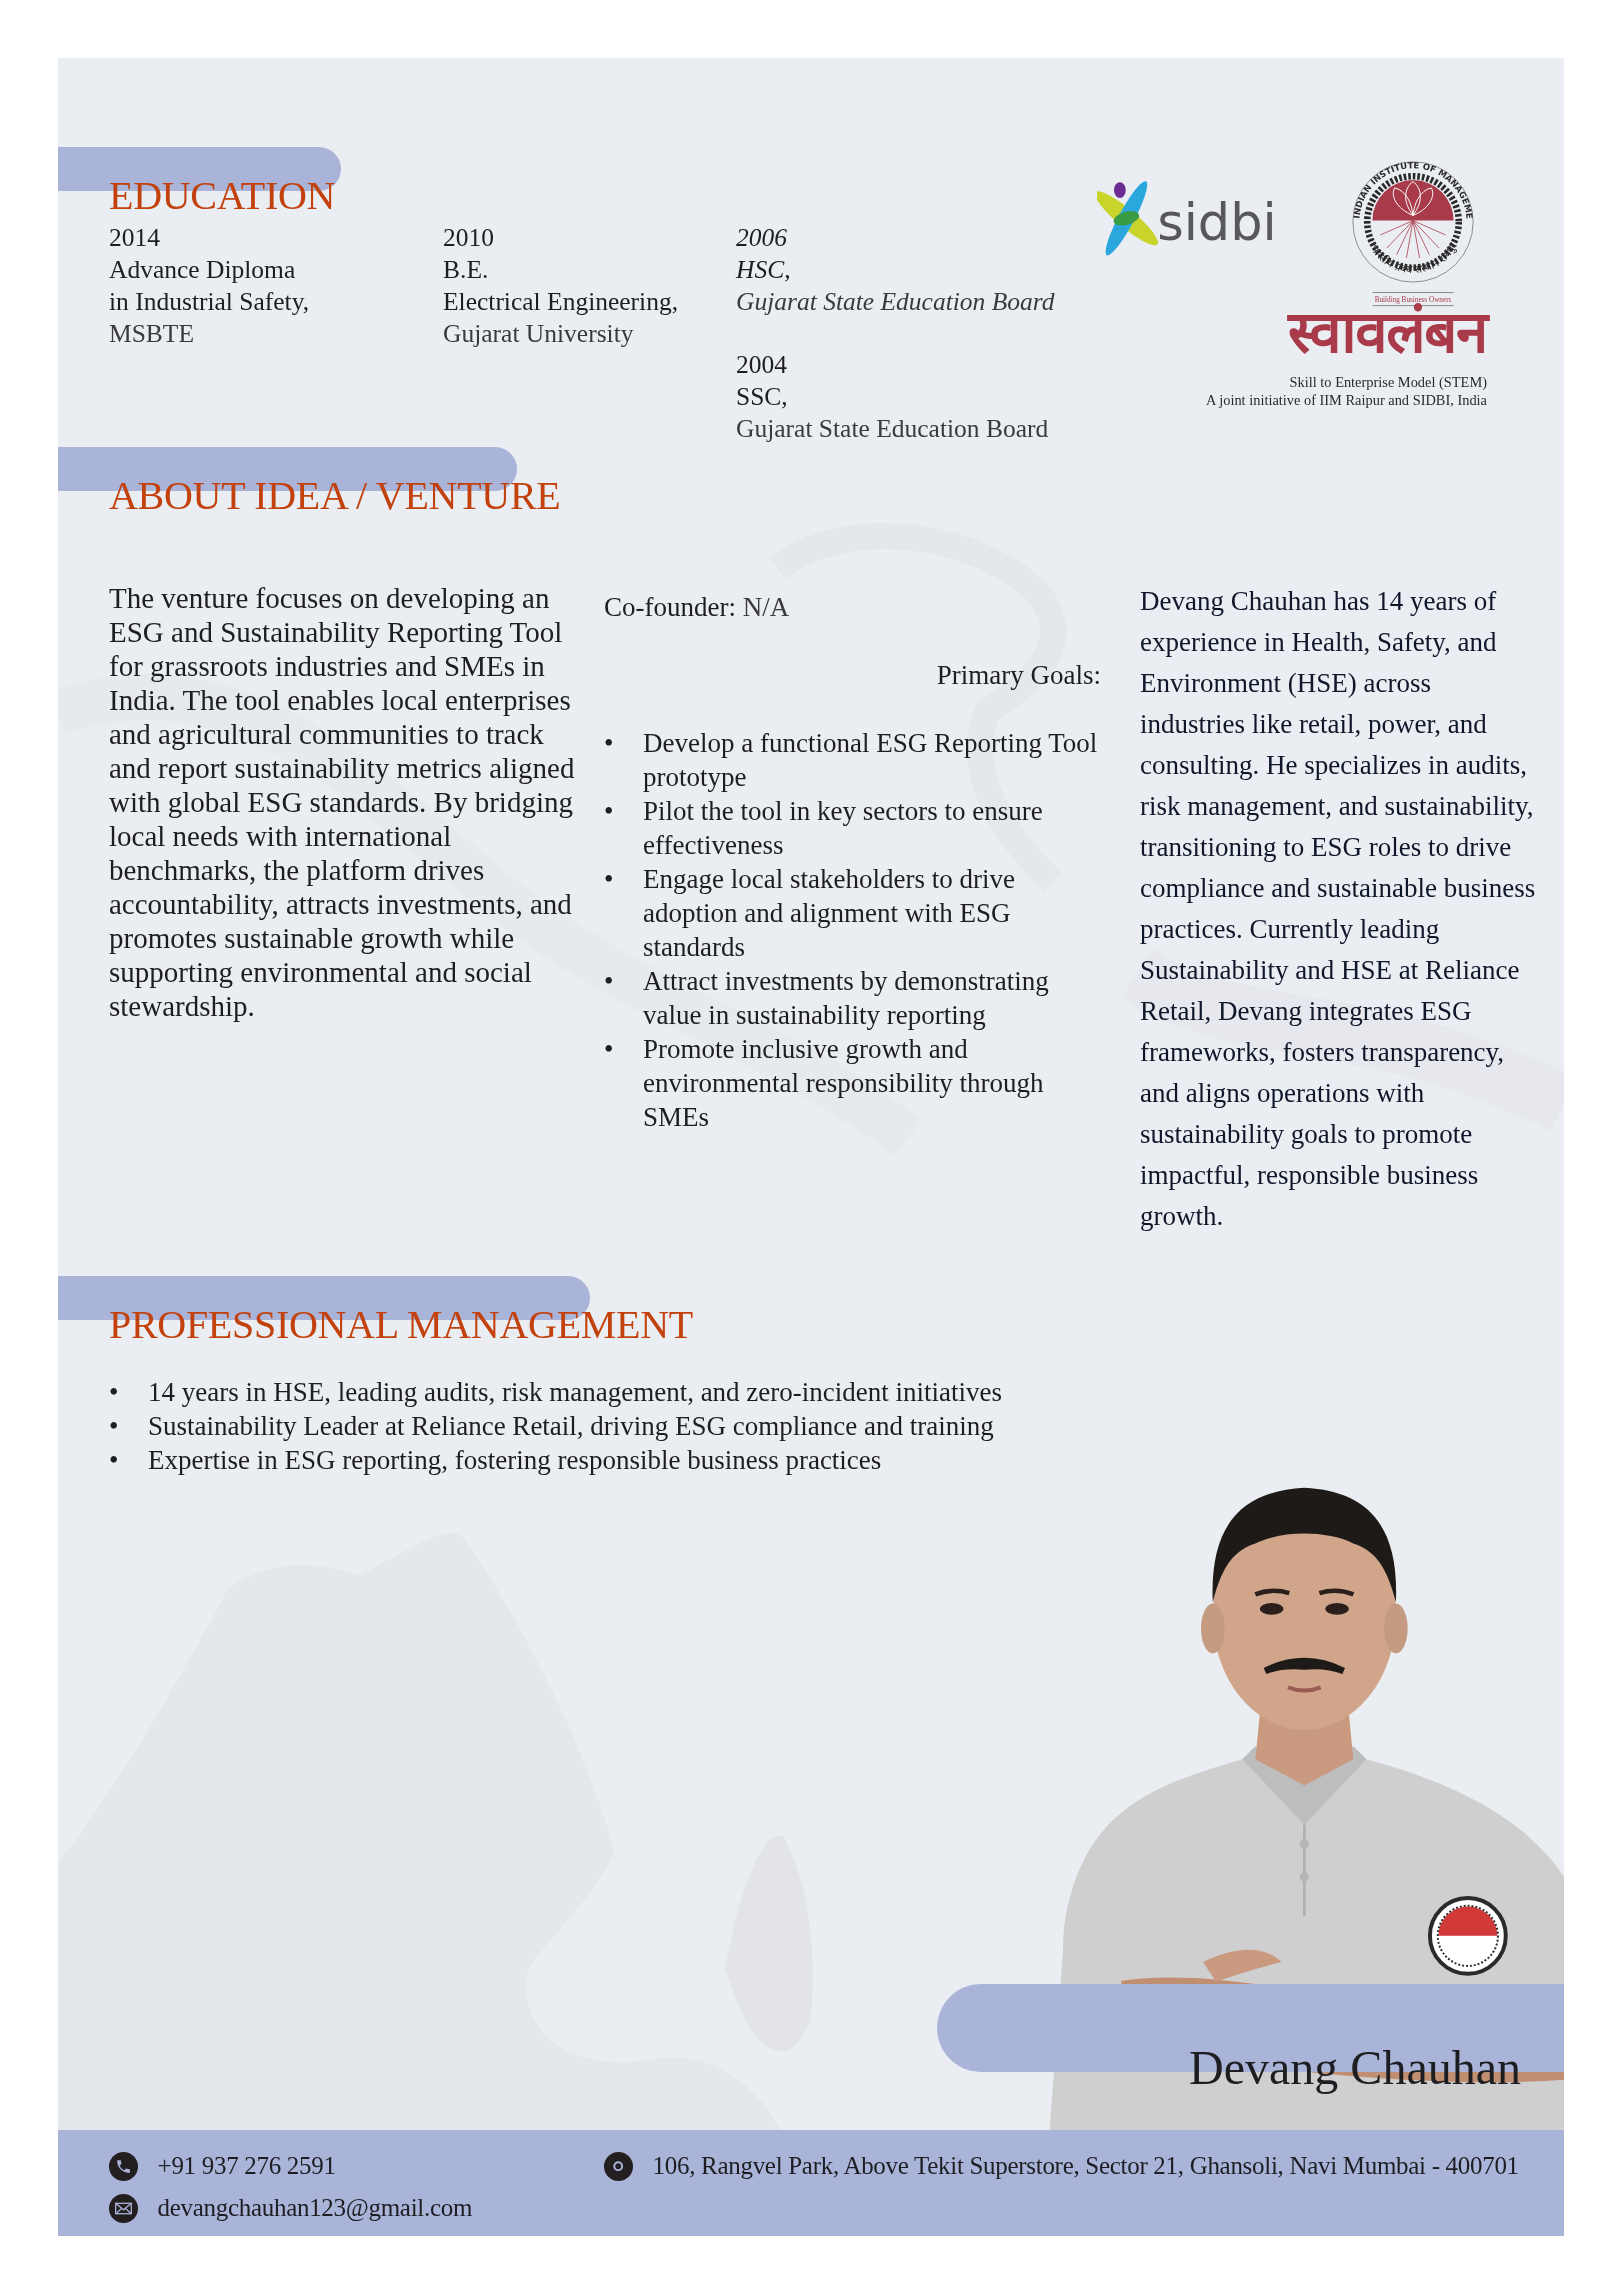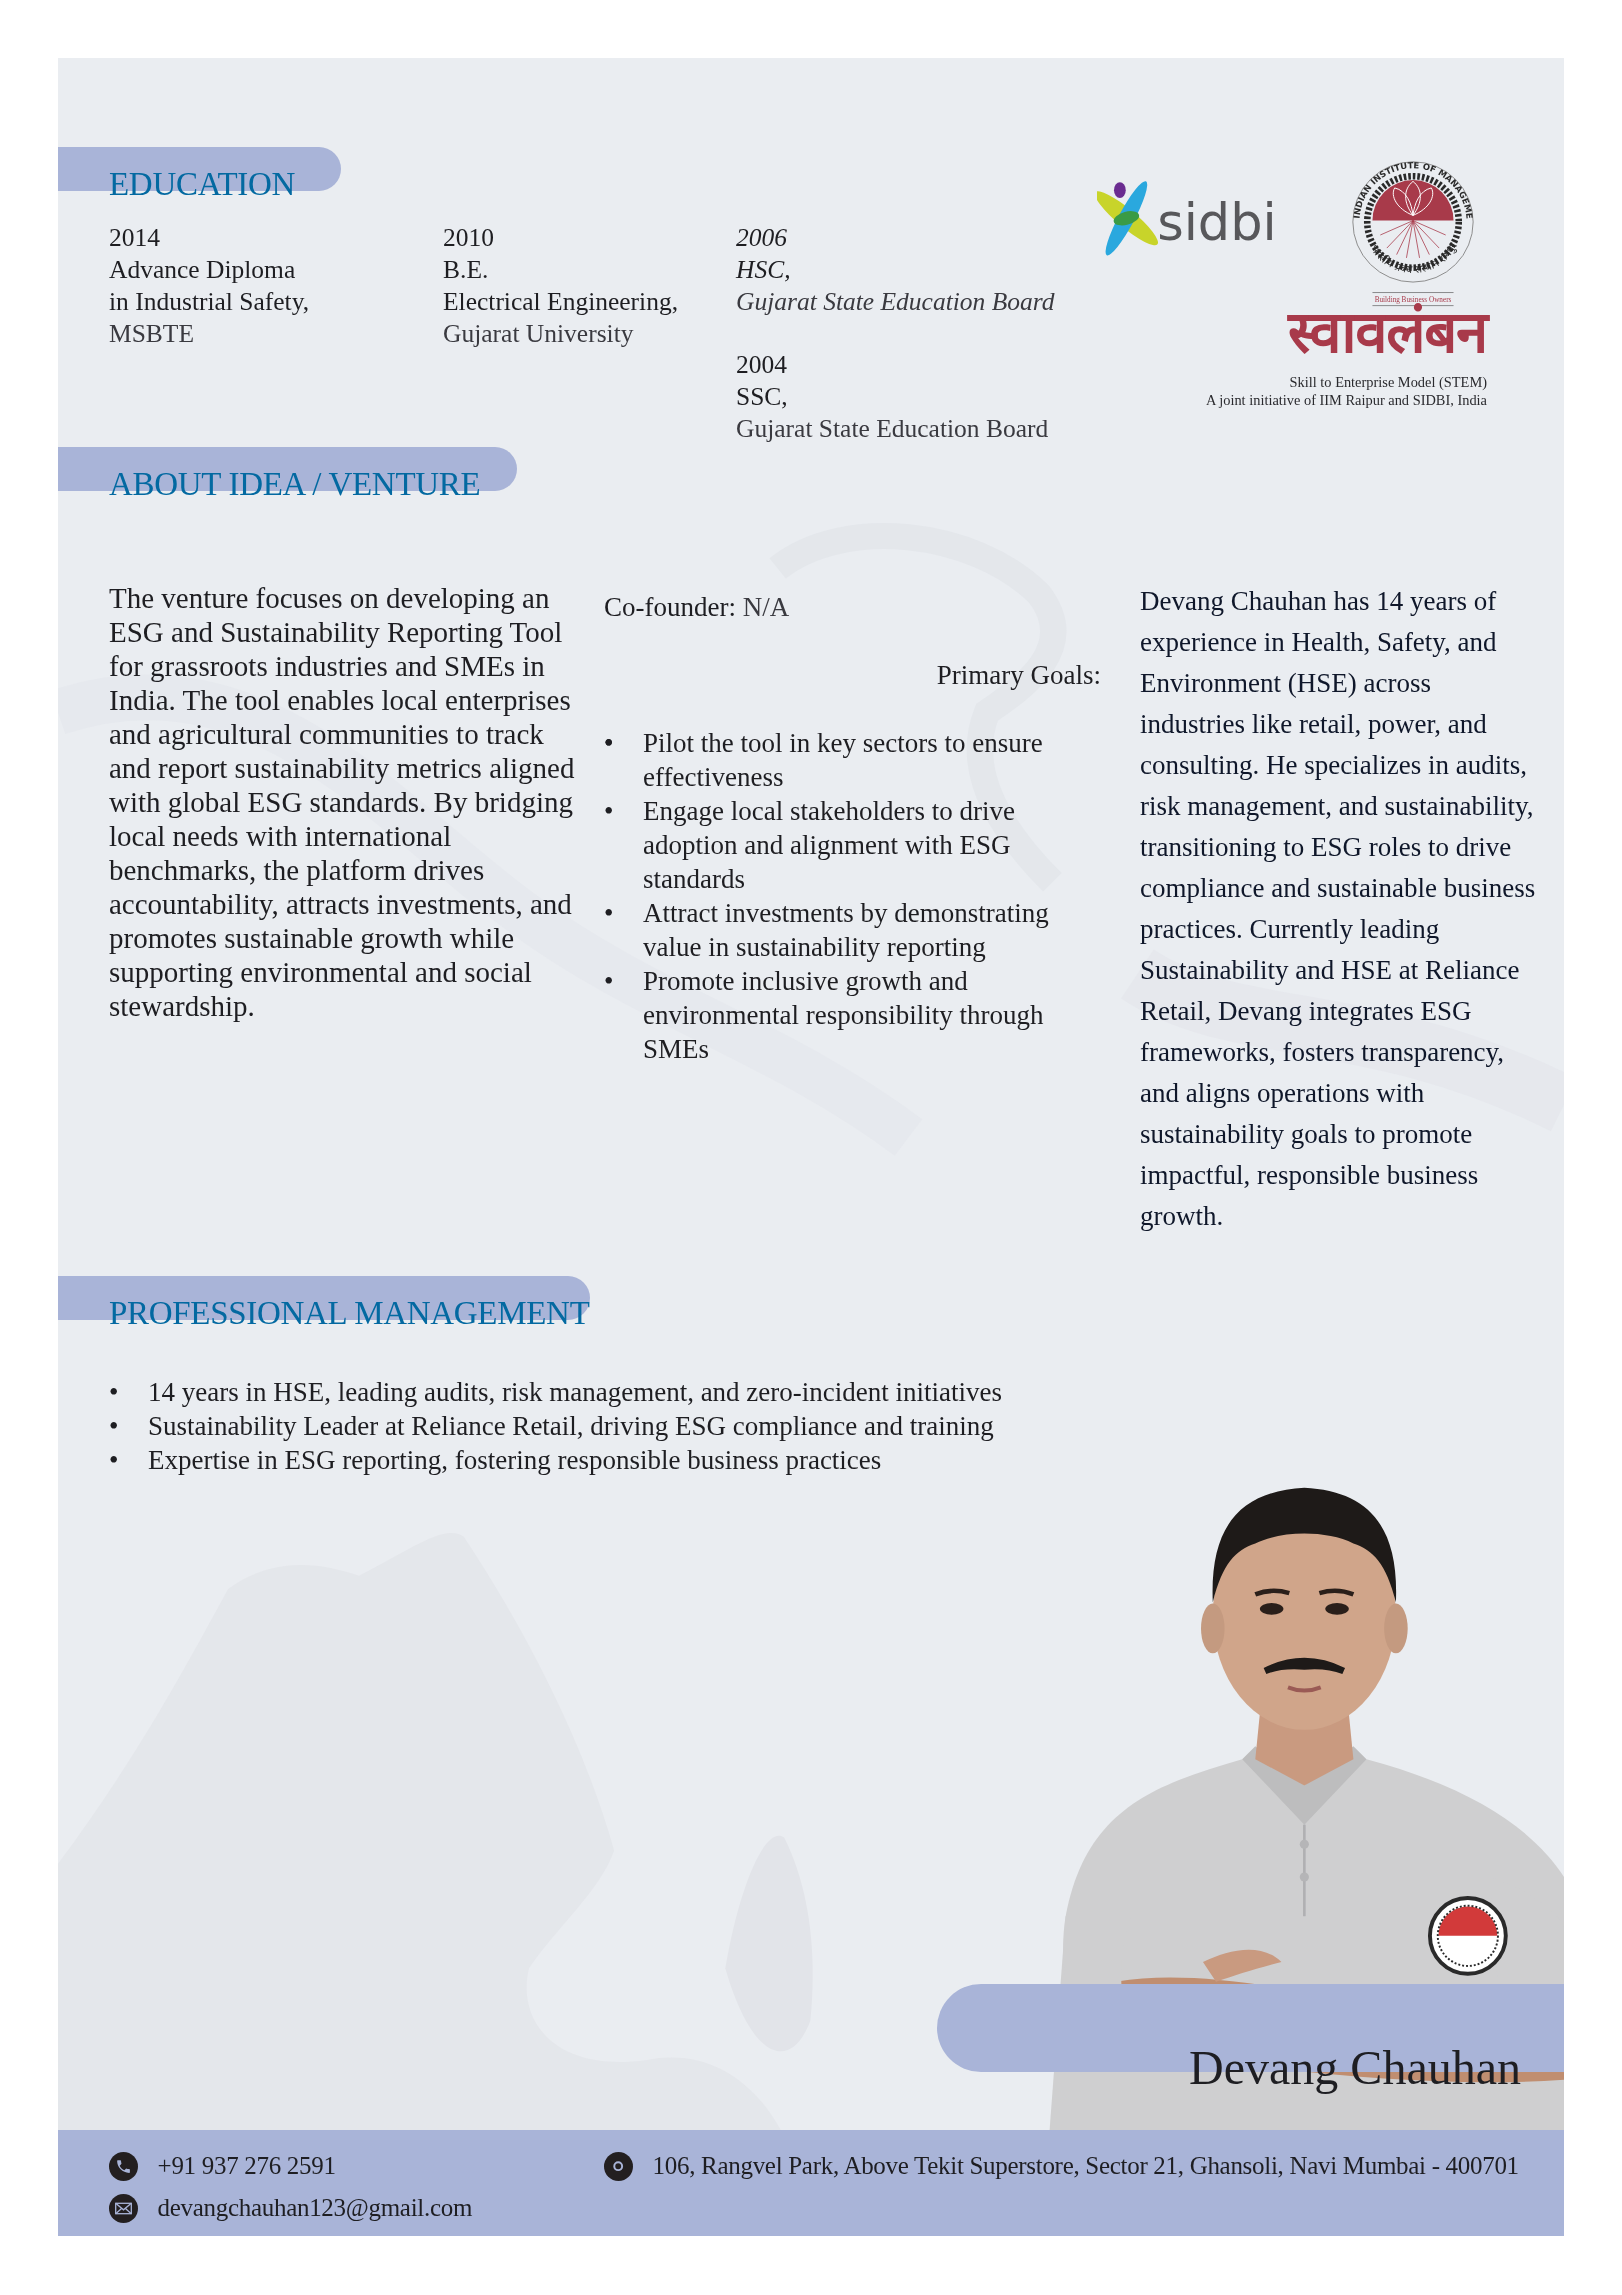--- a/index.html
+++ b/index.html
@@ -14,22 +14,22 @@
     background: #eaedf1; overflow: hidden;
   }
   .bg-art { position: absolute; left: 0; top: 0; width: 1506px; height: 2178px; }
 
   
   .tag {
     position: absolute; left: 0; height: 44px;
     background: #a9b4d8; border-radius: 0 22px 22px 0;
   }
   .tag-title {
-    position: absolute; left: 51px; font-size: 33px; letter-spacing: -0.3px;
-    color: #0369a1; line-height: 1; white-space: nowrap;
+    position: absolute; left: 51px; font-size: 40px; letter-spacing: -0.3px;
+    color: #c2410c; line-height: 1; white-space: nowrap; margin-top: 8px;
   }
 
   
   .edu-col { position: absolute; font-size: 25.5px; line-height: 32px; color: #1e1e22; white-space: nowrap; }
   .edu-col .light { color: #3a3a40; }
 
   
   .about-text {
     position: absolute; left: 51px; top: 523px; width: 471px;
     font-size: 29px; line-height: 34px; color: #1e1e22;
@@ -155,21 +155,21 @@
 
   <div class="tag" style="top:389px; width:459px;"></div>
   <div class="tag-title" style="top:410px;">ABOUT IDEA / VENTURE</div>
 
   <div class="about-text">The venture focuses on developing an ESG and Sustainability Reporting Tool for grassroots industries and SMEs in India. The tool enables local enterprises and agricultural communities to track and report sustainability metrics aligned with global ESG standards. By bridging local needs with international benchmarks, the platform drives accountability, attracts investments, and promotes sustainable growth while supporting environmental and social stewardship.</div>
 
   <div class="goals">
     <span class="label"><span>Co-founder:</span> <span style="color:#3a3a40">N/A</span></span>
     <span class="label" style="margin-top:34px;text-align:right;">Primary Goals:</span>
     <ul style="margin-top:34px;">
-      <li><span class="bullet">•</span></li>
+      <li><span class="bullet">•</span><span>Develop a functional ESG Reporting Tool prototype</span></li>
       <li><span class="bullet">•</span><span>Pilot the tool in key sectors to ensure effectiveness</span></li>
       <li><span class="bullet">•</span><span>Engage local stakeholders to drive adoption and alignment with ESG standards</span></li>
       <li><span class="bullet">•</span><span>Attract investments by demonstrating value in sustainability reporting</span></li>
       <li><span class="bullet">•</span><span>Promote inclusive growth and environmental responsibility through SMEs</span></li>
     </ul>
   </div>
 
   <div class="bio">Devang Chauhan has 14 years of experience in Health, Safety, and Environment (HSE) across industries like retail, power, and consulting. He specializes in audits, risk management, and sustainability, transitioning to ESG roles to drive compliance and sustainable business practices. Currently leading Sustainability and HSE at Reliance Retail, Devang integrates ESG frameworks, fosters transparency, and aligns operations with sustainability goals to promote impactful, responsible business growth.</div>
 
   <div class="tag" style="top:1218px; width:532px;"></div>

